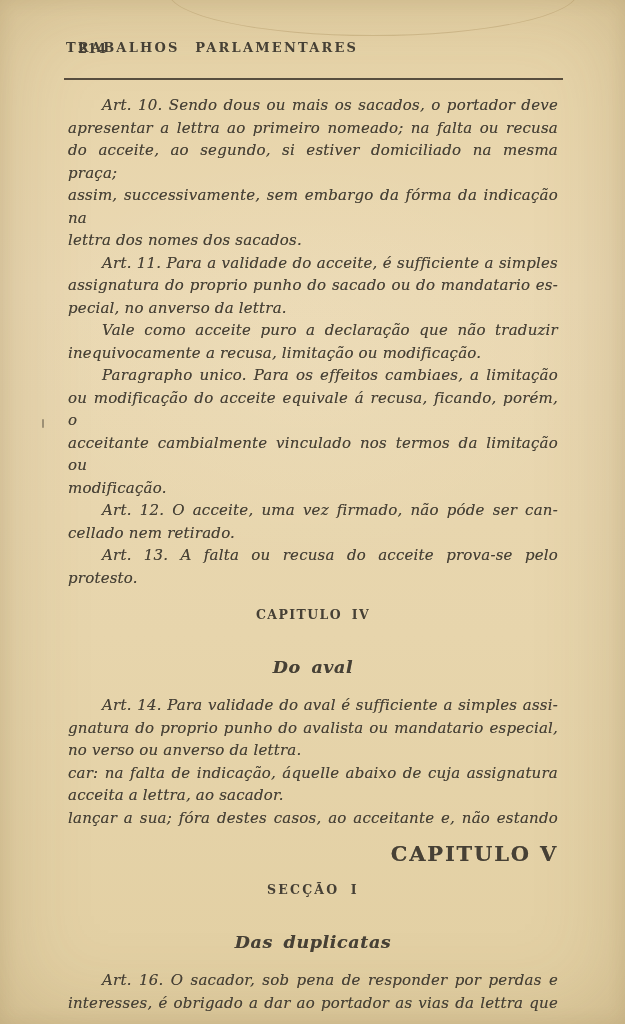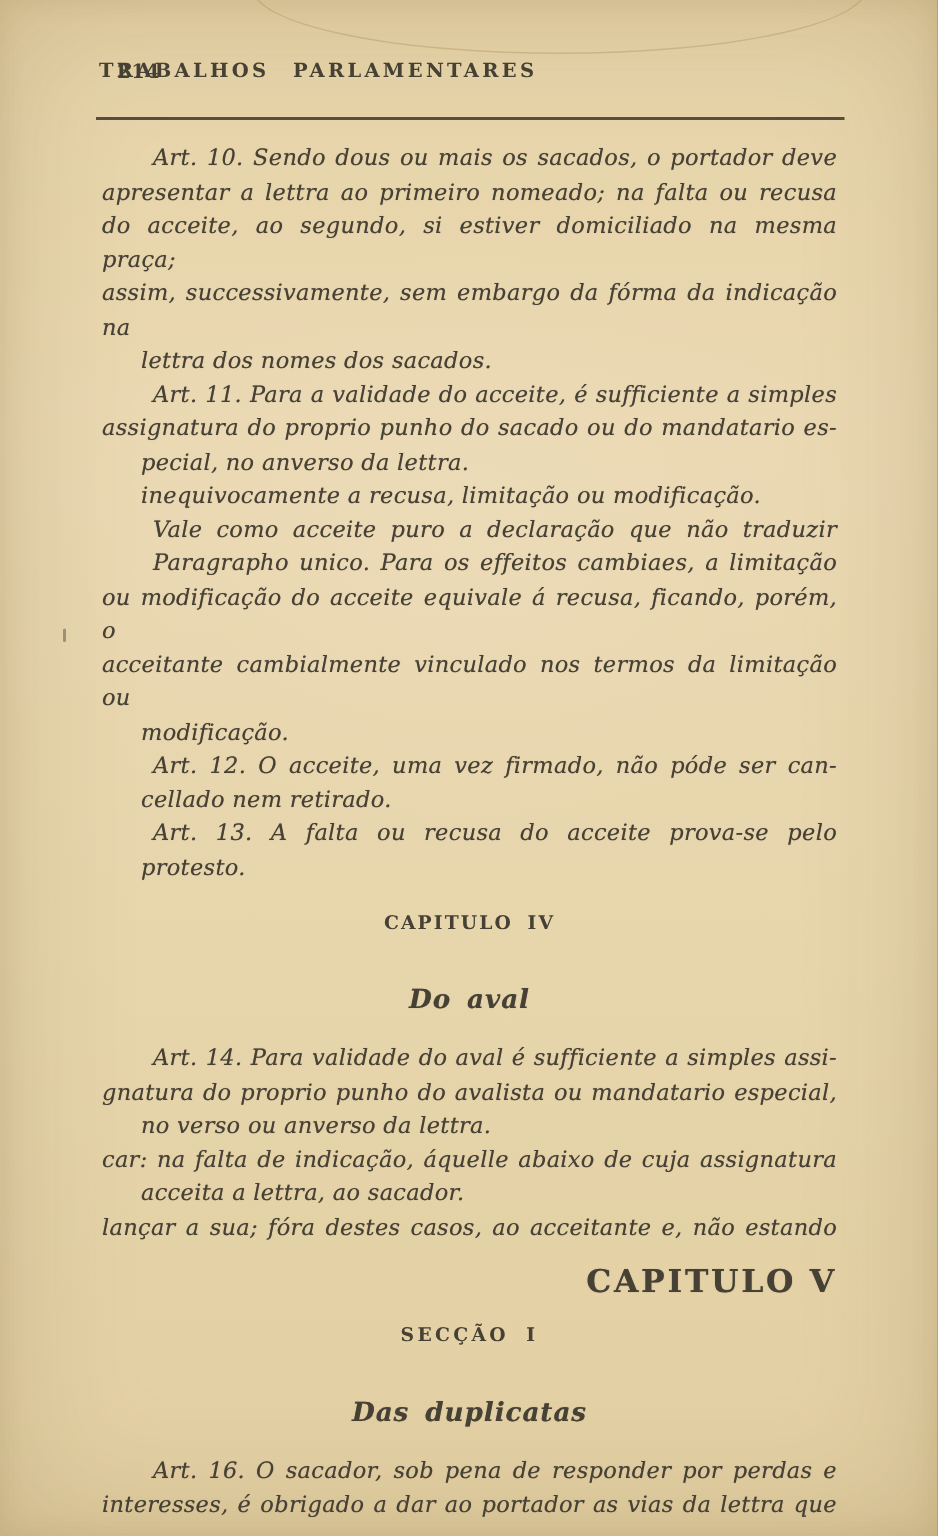--- a/index.html
+++ b/index.html
@@ -67,21 +67,21 @@
     display: block;
     font-size: 15px;
     line-height: 22.5px;
     text-align: justify;
     text-align-last: justify;
     letter-spacing: 0.2px;
     text-shadow: 0 0 0.5px rgba(70,64,53,0.55);
     font-style: italic;
   }
   .pline.first { text-indent: 34px; }
-  .pline.last { text-align-last: left; margin-left: 26px; }
+  .pline.last { text-align-last: left; }
   .chapter-heading {
     margin-top: 18px;
     text-align: center;
     font-size: 12.5px;
     font-weight: bold;
     letter-spacing: 1.4px;
     word-spacing: 4px;
     line-height: 16px;
   }
   .chapter-subtitle {
@@ -153,22 +153,22 @@
       <span class="pline last">lettra dos nomes dos sacados.</span>
     </p>
 
     <p class="para">
       <span class="pline first">Art. 11. Para a validade do acceite, é sufficiente a simples</span>
       <span class="pline">assignatura do proprio punho do sacado ou do mandatario es-</span>
       <span class="pline last">pecial, no anverso da lettra.</span>
     </p>
 
     <p class="para">
+      <span class="pline first">Vale como acceite puro a declaração que não traduzir</span>
       <span class="pline last">inequivocamente a recusa, limitação ou modificação.</span>
-      <span class="pline first">Vale como acceite puro a declaração que não traduzir</span>
     </p>
 
     <p class="para">
       <span class="pline first">Paragrapho unico. Para os effeitos cambiaes, a limitação</span>
       <span class="pline">ou modificação do acceite equivale á recusa, ficando, porém, o</span>
       <span class="pline">acceitante cambialmente vinculado nos termos da limitação ou</span>
       <span class="pline last">modificação.</span>
     </p>
 
     <p class="para">

